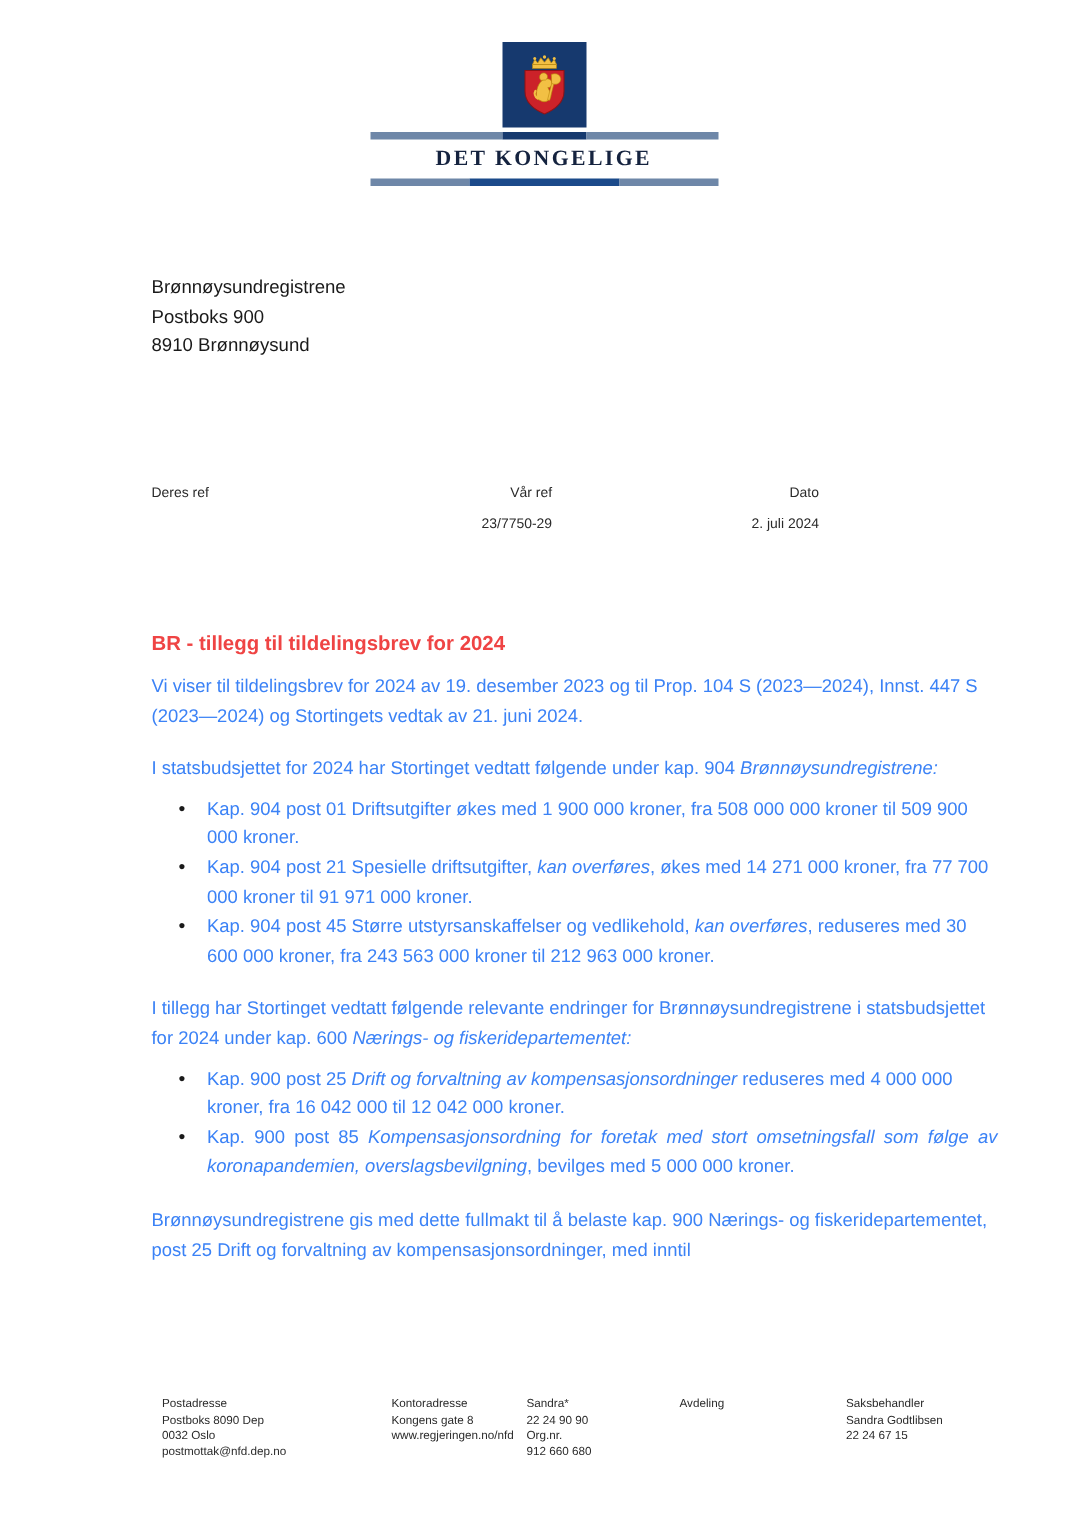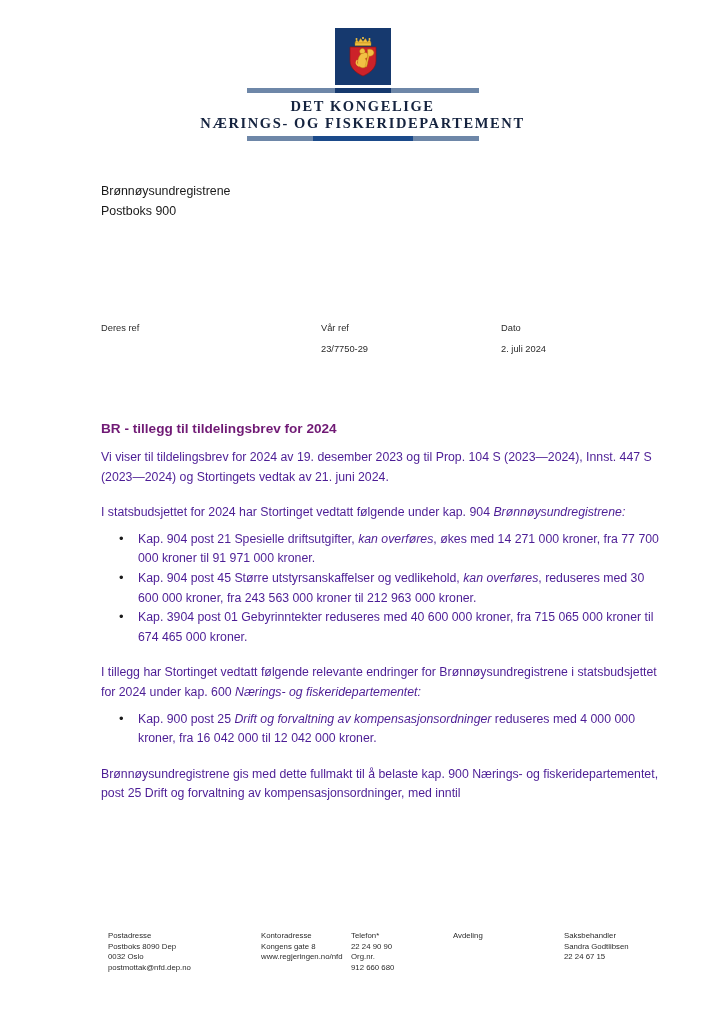--- a/index.html
+++ b/index.html
@@ -100,41 +100,41 @@
     font-size: 9.3px;
     color: #2a2a2a;
   }
   .ref-col {
     position: absolute;
     top: 0;
   }
   .ref-col.c1 { left: 0; }
   .ref-col.c2 { left: 220px; }
   .ref-col.c3 { left: 400px; }
-  .ref-label { line-height: 13px; }
+  .ref-label { line-height: 13px; text-align: right; }
   .ref-value { margin-top: 8px; line-height: 13px; }
 
   .letter-title {
     position: absolute;
     left: 0;
     top: 238px;
     font-size: 13.6px;
     font-weight: bold;
     line-height: 18px;
-    color: #701a75;
+    color: #ef4444;
   }
 
   .body-block {
     position: absolute;
     left: 0;
     right: 0;
     top: 266px;
     font-size: 12.3px;
     line-height: 19.6px;
-    color: #4c1d95;
+    color: #3b82f6;
   }
   .body-block p {
     margin: 0 0 16px 0;
   }
   .body-block p.tight {
     margin-bottom: 7px;
   }
   .body-block i { font-style: italic; }
 
   ul.bullets {
@@ -216,35 +216,35 @@
     </div>
 
     <div class="rule-top">
       <div class="seg-side"></div>
       <div class="seg-mid"></div>
       <div class="seg-side"></div>
     </div>
 
     <div class="dept-lines">
       <div class="dept-line1">DET KONGELIGE</div>
-      <div class="dept-line2">NÆRINGS- OG FISKERIDEPARTEMENT</div>
     </div>
 
     <div class="rule-bottom">
       <div class="seg-side"></div>
       <div class="seg-mid"></div>
       <div class="seg-side"></div>
     </div>
   </div>
 
   <div class="content">
 
     <div class="addr">
       <div>Brønnøysundregistrene</div>
       <div>Postboks 900</div>
+      <div>8910 Brønnøysund</div>
     </div>
 
     <div class="ref-row">
       <div class="ref-col c1">
         <div class="ref-label">Deres ref</div>
         <div class="ref-value"></div>
       </div>
       <div class="ref-col c2">
         <div class="ref-label">Vår ref</div>
         <div class="ref-value">23/7750-29</div>
@@ -260,37 +260,40 @@
     <div class="body-block">
 
       <p>Vi viser til tildelingsbrev for 2024 av 19. desember 2023 og til Prop. 104 S (2023—2024), Innst. 447 S (2023—2024) og Stortingets vedtak av 21. juni 2024.</p>
 
       <p class="tight">
         <span>I statsbudsjettet for 2024 har Stortinget vedtatt følgende under kap. 904 </span><i>Brønnøysundregistrene:</i>
       </p>
 
       <ul class="bullets">
         <li>
+          <span>Kap. 904 post 01 Driftsutgifter økes med 1 900 000 kroner, fra 508 000 000 kroner til 509 900 000 kroner.</span><i></i><span></span>
+        </li>
+        <li>
           <span>Kap. 904 post 21 Spesielle driftsutgifter, </span><i>kan overføres</i><span>, økes med 14 271 000 kroner, fra 77 700 000 kroner til 91 971 000 kroner.</span>
         </li>
         <li>
           <span>Kap. 904 post 45 Større utstyrsanskaffelser og vedlikehold, </span><i>kan overføres</i><span>, reduseres med 30 600 000 kroner, fra 243 563 000 kroner til 212 963 000 kroner.</span>
-        </li>
-        <li>
-          <span>Kap. 3904 post 01 Gebyrinntekter reduseres med 40 600 000 kroner, fra 715 065 000 kroner til 674 465 000 kroner.</span><i></i><span></span>
         </li>
       </ul>
 
       <p class="tight">
         <span>I tillegg har Stortinget vedtatt følgende relevante endringer for Brønnøysundregistrene i statsbudsjettet for 2024 under kap. 600 </span><i>Nærings- og fiskeridepartementet:</i>
       </p>
 
       <ul class="bullets">
         <li>
           <span>Kap. 900 post 25 </span><i>Drift og forvaltning av kompensasjonsordninger</i><span> reduseres med 4 000 000 kroner, fra 16 042 000 til 12 042 000 kroner.</span>
+        </li>
+        <li class="justified">
+          <span>Kap. 900 post 85 </span><i>Kompensasjonsordning for foretak med stort omsetningsfall som følge av koronapandemien, overslagsbevilgning</i><span>, bevilges med 5 000 000 kroner.</span>
         </li>
       </ul>
 
       <p>Brønnøysundregistrene gis med dette fullmakt til å belaste kap. 900 Nærings- og fiskeridepartementet, post 25 Drift og forvaltning av kompensasjonsordninger, med inntil</p>
     </div>
   </div>
 
   <div class="footer">
     <div class="fcol f1">
       <div class="fhead fline">Postadresse</div>
@@ -298,21 +301,21 @@
       <div class="fline">0032 Oslo</div>
       <div class="fline">postmottak@nfd.dep.no</div>
     </div>
     <div class="fcol f2">
       <div class="fhead fline">Kontoradresse</div>
       <div class="fline">Kongens gate 8</div>
       <div class="fline"></div>
       <div class="fline">www.regjeringen.no/nfd</div>
     </div>
     <div class="fcol f3">
-      <div class="fhead fline">Telefon*</div>
+      <div class="fhead fline">Sandra*</div>
       <div class="fline">22 24 90 90</div>
       <div class="fline">Org.nr.</div>
       <div class="fline">912 660 680</div>
     </div>
     <div class="fcol f4">
       <div class="fhead fline">Avdeling</div>
       <div class="fline"></div>
       <div class="fline"></div>
       <div class="fline"></div>
     </div>

